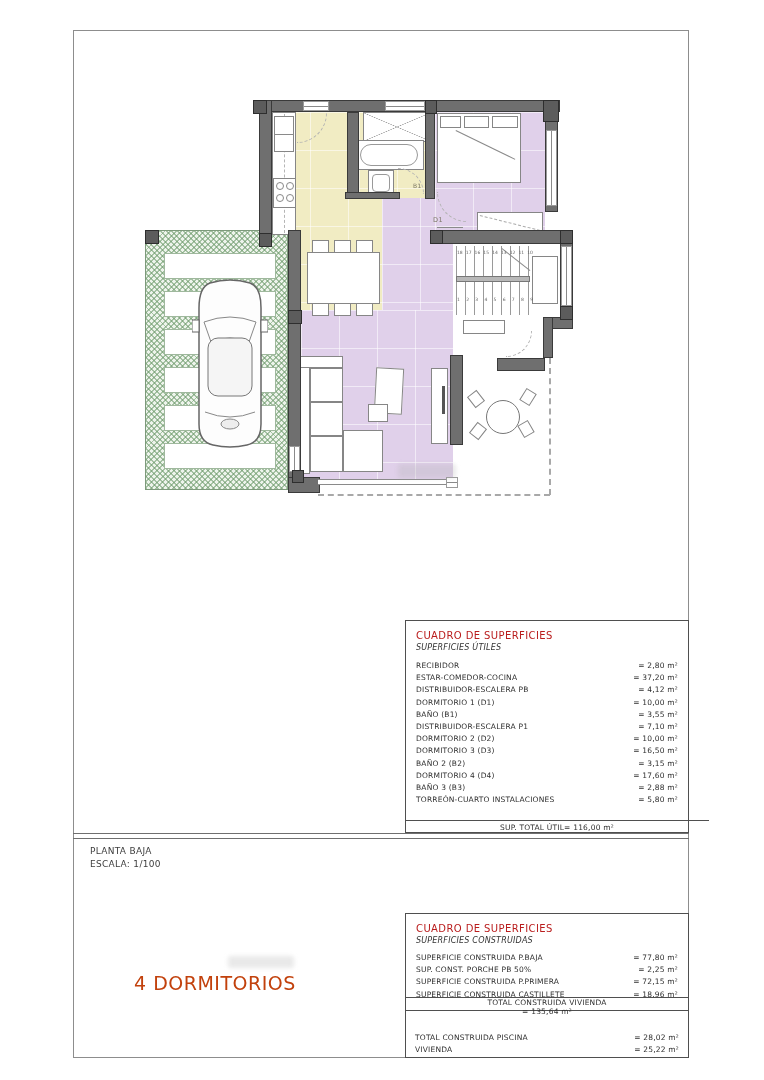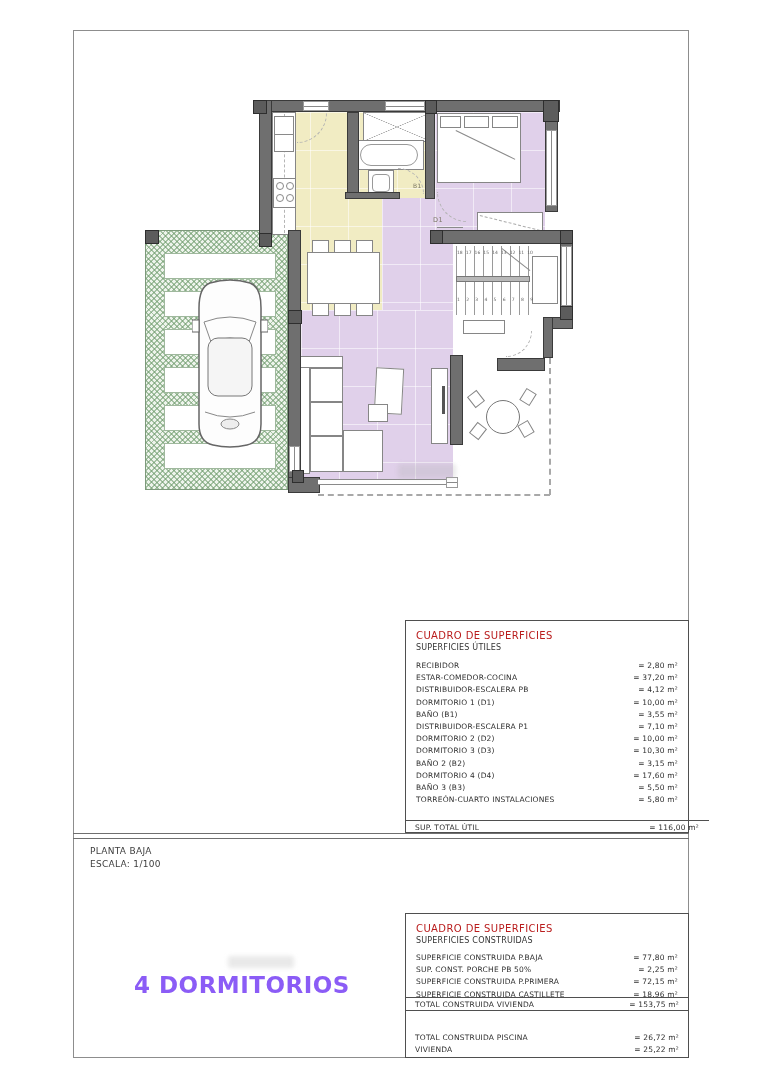--- a/index.html
+++ b/index.html
@@ -31,27 +31,27 @@
          background-image:repeating-linear-gradient(45deg,rgba(106,152,104,.55) 0 1.4px,transparent 1.4px 4px),
                           repeating-linear-gradient(-45deg,rgba(106,152,104,.55) 0 1.4px,transparent 1.4px 4px);
          border:1px solid #7d9a7b;}
   .gstripe{background:#fff;border:1px solid #9fb89d;left:18px;width:112px;height:26px;}
   .treads{background-image:repeating-linear-gradient(90deg,#9a9a9a 0 1px,transparent 1px 9px);}
   .numrow{display:flex;justify-content:space-between;font-size:4.5px;color:#666;line-height:5px;}
   .wm{background:rgba(175,175,175,.28);filter:blur(2px);border-radius:3px;}
   
   .tbox{border:1px solid #4f4f4f;background:#fff;}
   .t-title{font-size:10px;color:#b91c1c;letter-spacing:.4px;padding:8px 10px 0 10px;line-height:13px;}
-  .t-sub{font-size:8px;color:#333;padding:1px 10px 0 10px;letter-spacing:.2px;}
+  .t-sub{font-size:8px;color:#333;padding:1px 10px 0 10px;letter-spacing:.2px;font-style:italic;}
   .t-rows{padding:8px 10px 0 10px;}
   .t-row{display:flex;justify-content:space-between;font-size:7.5px;line-height:12.2px;color:#2e2e2e;letter-spacing:.2px;}
   .t-total{display:flex;justify-content:space-between;align-items:center;
            font-size:7.5px;color:#2e2e2e;padding:0 10px;letter-spacing:.2px;}
   .caption{font-size:9px;color:#3d3d3d;line-height:13px;letter-spacing:.3px;}
-  #dorms{font-size:23px;color:#8b5cf6;letter-spacing:.5px;font-weight:bold;}
+  #dorms{font-size:19px;color:#c2410c;letter-spacing:.5px;}
 </style>
 </head>
 <body>
 
 <div id="sheet" class="abs"></div>
 
 <div class="abs" id="plan" style="left:0;top:0;width:764px;height:1080px;">
 
   <div class="abs room" style="left:382px;top:112px;width:71px;height:368px;"></div>
   <div class="abs room" style="left:301px;top:310px;width:152px;height:170px;"></div>
@@ -251,41 +251,41 @@
       <div class="t-row">
         <span>DISTRIBUIDOR-ESCALERA P1</span>
         <span>= 7,10 m²</span>
       </div>
       <div class="t-row">
         <span>DORMITORIO 2 (D2)</span>
         <span>= 10,00 m²</span>
       </div>
       <div class="t-row">
         <span>DORMITORIO 3 (D3)</span>
-        <span>= 10,30 m²</span>
+        <span>= 16,50 m²</span>
       </div>
       <div class="t-row">
         <span>BAÑO 2 (B2)</span>
         <span>= 3,15 m²</span>
       </div>
       <div class="t-row">
         <span>DORMITORIO 4 (D4)</span>
         <span>= 17,60 m²</span>
       </div>
       <div class="t-row">
         <span>BAÑO 3 (B3)</span>
-        <span>= 5,50 m²</span>
+        <span>= 2,88 m²</span>
       </div>
       <div class="t-row">
         <span>TORREÓN-CUARTO INSTALACIONES</span>
         <span>= 5,80 m²</span>
       </div>
     </div>
 </div>
-<div class="abs t-total" style="left:405px;top:820px;width:304px;height:13px;border-top:1px solid #4f4f4f;">
+<div class="abs t-total" style="left:405px;top:820px;width:304px;height:13px;border-top:1px solid #4f4f4f;justify-content:center;">
   <span>SUP. TOTAL ÚTIL</span>
   <span>= 116,00 m²</span>
 </div>
 
 <div class="abs caption" style="left:90px;top:845px;">
   <div>PLANTA BAJA</div>
   <div>ESCALA: 1/100</div>
 </div>
 
 <div class="abs tbox" style="left:405px;top:913px;width:284px;height:145px;">
@@ -303,28 +303,28 @@
       <div class="t-row">
         <span>SUPERFICIE CONSTRUIDA P.PRIMERA</span>
         <span>= 72,15 m²</span>
       </div>
       <div class="t-row">
         <span>SUPERFICIE CONSTRUIDA CASTILLETE</span>
         <span>= 18,96 m²</span>
       </div>
     </div>
 </div>
-<div class="abs t-total" style="left:405px;top:997px;width:284px;height:14px;border-top:1px solid #4f4f4f;border-bottom:1px solid #4f4f4f;box-sizing:border-box;">
+<div class="abs t-total" style="left:405px;top:997px;width:284px;height:14px;border-top:1px solid #4f4f4f;border-bottom:1px solid #4f4f4f;box-sizing:border-box;flex-direction:column;">
   <span>TOTAL CONSTRUIDA VIVIENDA</span>
-  <span>= 153,75 m²</span>
+  <span>= 135,64 m²</span>
 </div>
 <div class="abs" style="left:405px;top:1032px;width:284px;padding:0 10px;box-sizing:border-box;">
     <div class="t-row">
       <span>TOTAL CONSTRUIDA PISCINA</span>
-      <span>= 26,72 m²</span>
+      <span>= 28,02 m²</span>
     </div>
     <div class="t-row">
       <span>VIVIENDA</span>
       <span>= 25,22 m²</span>
     </div>
   </div>
 
 <div class="abs" id="dorms" style="left:134px;top:972px;">4 DORMITORIOS</div>
 
 </body></html>

